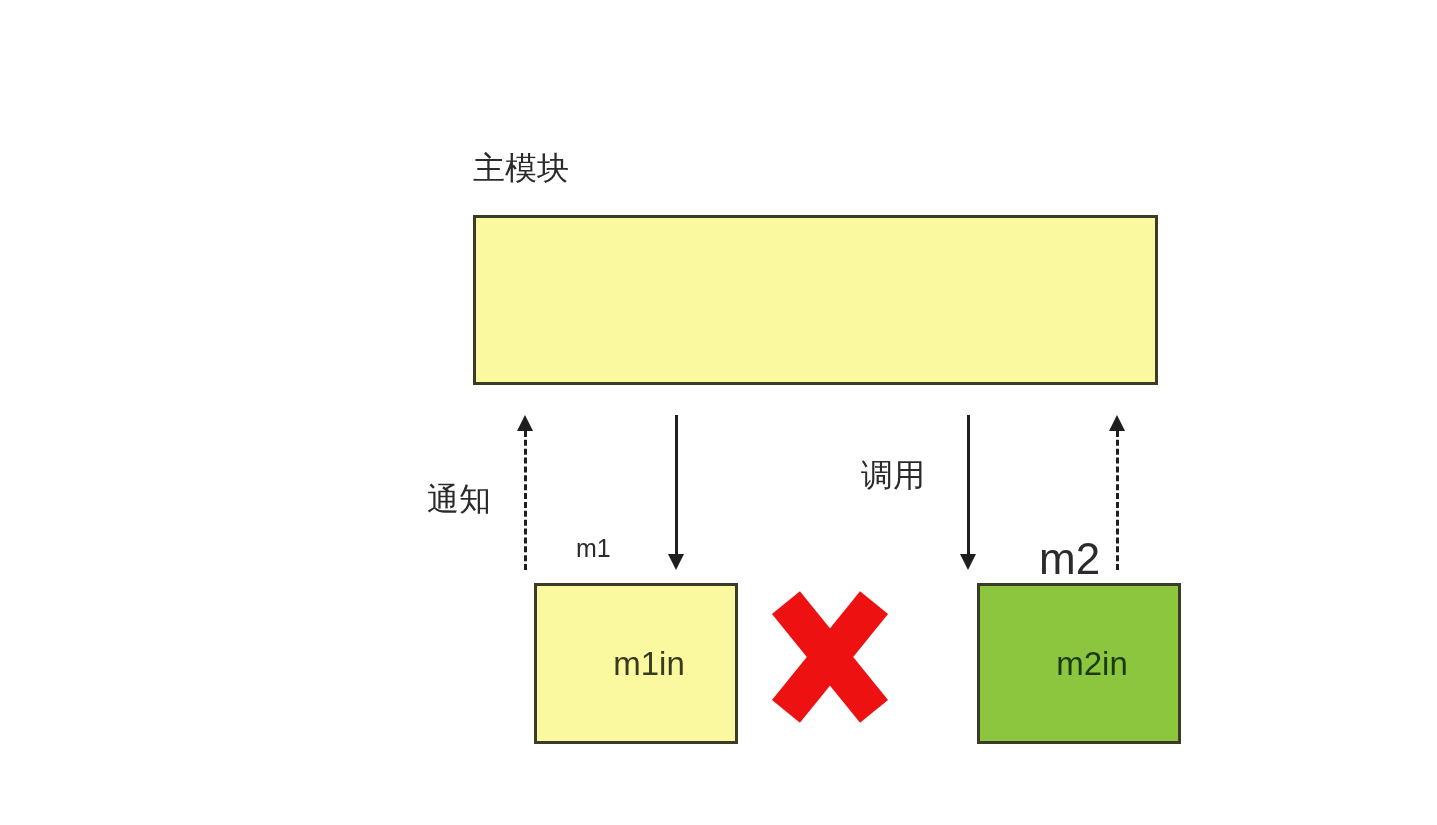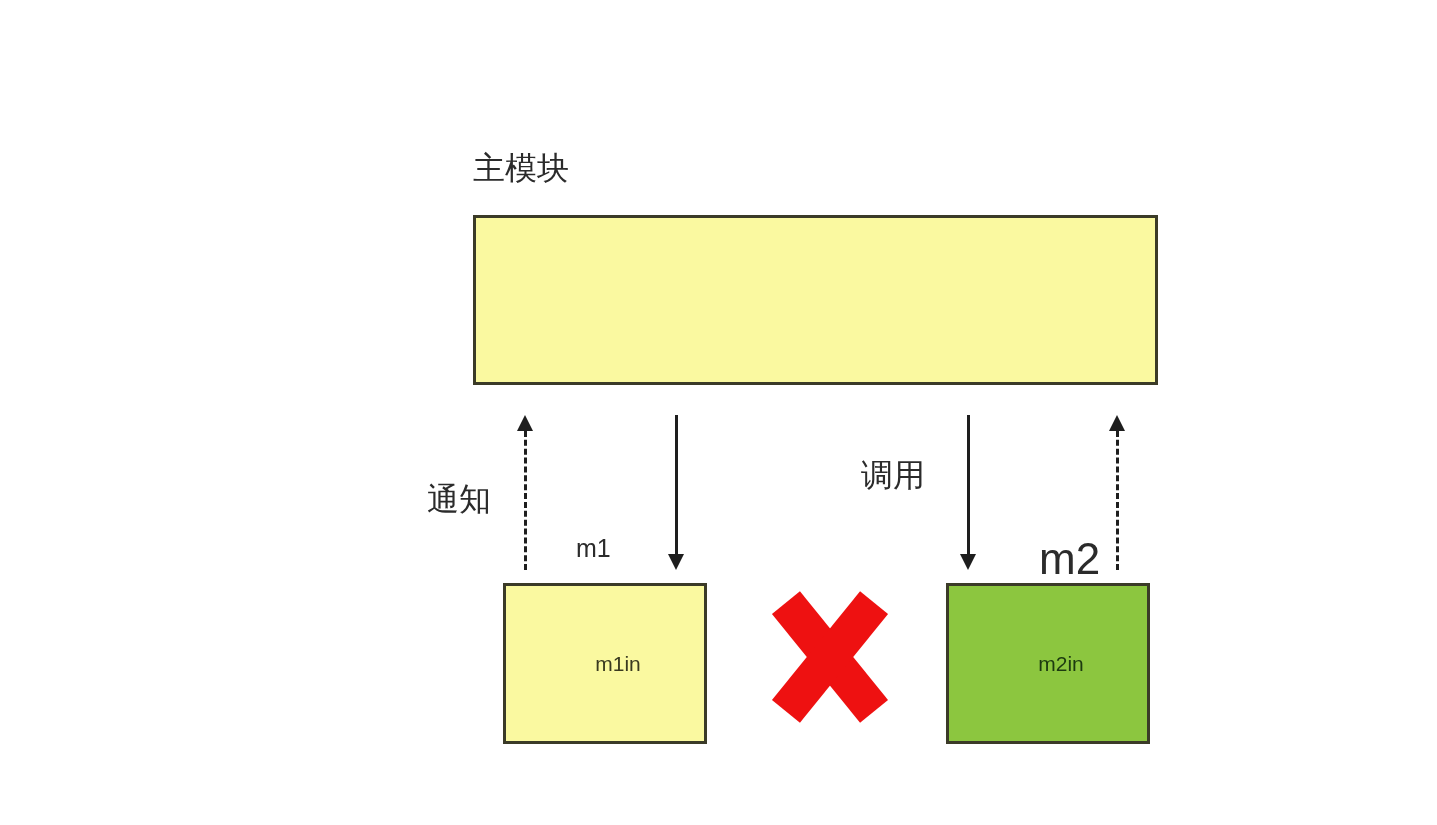--- a/index.html
+++ b/index.html
@@ -95,21 +95,22 @@
     position: absolute;
     top: 583px;
     width: 204px;
     height: 161px;
     box-sizing: border-box;
     border: 3px solid #3b3b28;
     display: flex;
     align-items: center;
     justify-content: center;
     padding-left: 26px;
-    font-size: 21px;
+    font-size: 33px;
+    margin-left: 31px;
   }
   .box-m1in {
     left: 503px;
     background: #faf9a0;
     color: #3a3a20;
   }
   .box-m2in {
     left: 946px;
     background: #8cc63f;
     color: #1c3a10;

